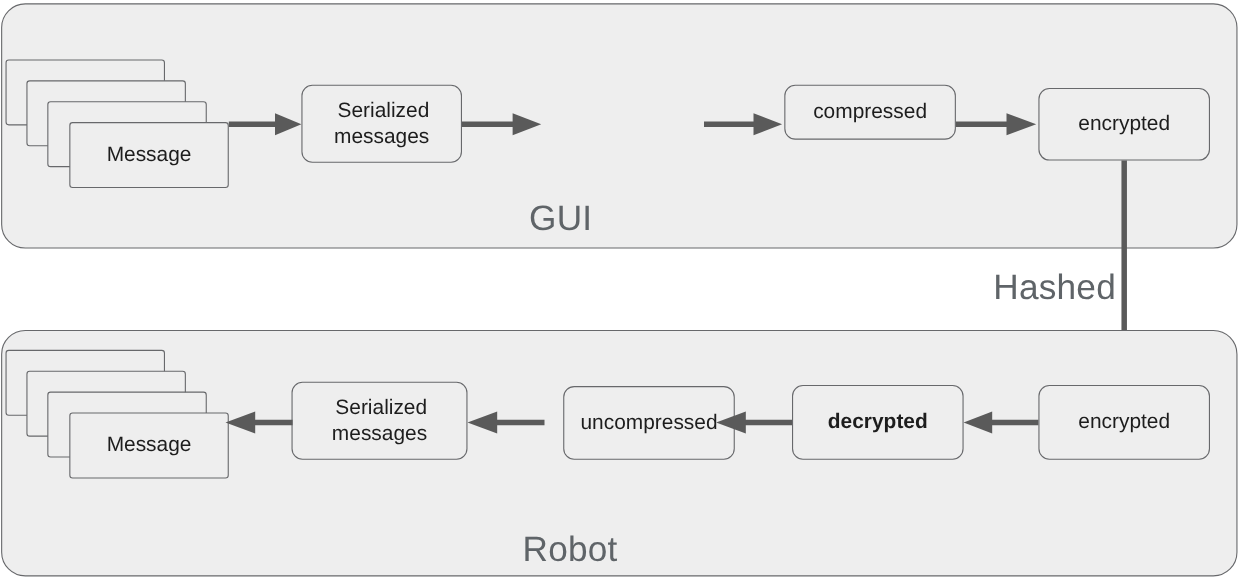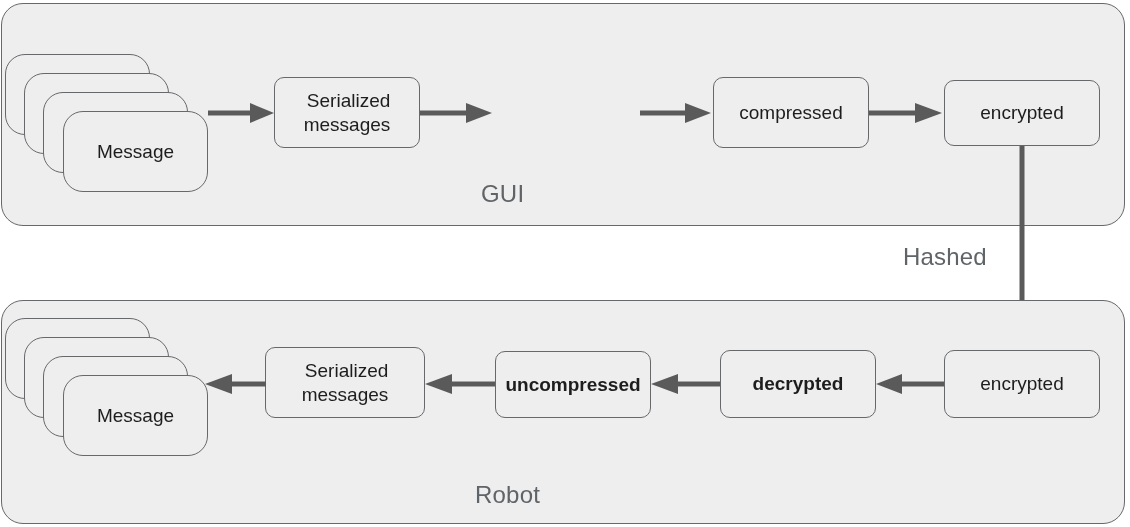--- a/index.html
+++ b/index.html
@@ -18,21 +18,21 @@
   
   .zone {
     position: absolute;
     background: #eeeeee;
     border: 1px solid #67686b;
     border-radius: 22px;
     box-sizing: border-box;
   }
   .zone-label {
     position: absolute;
-    font-size: 24px;
+    font-size: 32px;
     color: #5f6468;
     letter-spacing: 0.2px;
     white-space: nowrap;
   }
   
   .node {
     position: absolute;
     background: #eeeeee;
     border: 1px solid #67686b;
     border-radius: 10px;
@@ -47,24 +47,24 @@
     padding: 2px 6px;
   }
   .node.two-line {
     line-height: 1.25;
     text-align: right;
   }
   
   .card {
     position: absolute;
     width: 145px;
-    height: 81px;
+    height: 60px;
     background: #eeeeee;
     border: 1px solid #67686b;
-    border-radius: 20px;
+    border-radius: 3px;
     box-sizing: border-box;
   }
   .card.front {
     display: flex;
     align-items: center;
     justify-content: center;
     font-size: 19px;
     color: #1d1d1d;
   }
   
@@ -89,21 +89,21 @@
   <div class="card front" style="left:63px; top:111px;">Message</div>
 
   <div class="node two-line" style="left:274px; top:77px; width:146px; height:71px;">
     <span>
       <span>Serialized</span><br>
       <span>messages</span>
     </span>
   </div>
 
 
-  <div class="node" style="left:713px; top:77px; width:156px; height:71px;">
+  <div class="node" style="left:713px; top:77px; width:156px; height:50px;">
     <span>compressed</span>
   </div>
 
   <div class="node" style="left:944px; top:80px; width:156px; height:66px;">
     <span>encrypted</span>
   </div>
 
   <div class="zone-label" style="left:481px; top:180px;">GUI</div>
 
   <div class="conn" style="left:208px; top:101px;">
@@ -150,21 +150,21 @@
   <div class="card" style="left:43px; top:356px;"></div>
   <div class="card front" style="left:63px; top:375px;">Message</div>
 
   <div class="node two-line" style="left:265px; top:347px; width:160px; height:71px;">
     <span>
       <span>Serialized</span><br>
       <span>messages</span>
     </span>
   </div>
 
-  <div class="node" style="left:495px; top:351px; width:156px; height:67px;font-weight:bold;">
+  <div class="node" style="left:512px; top:351px; width:156px; height:67px;">
     <span>uncompressed</span>
   </div>
 
   <div class="node" style="left:720px; top:350px; width:156px; height:68px;font-weight:bold;">
     <span>decrypted</span>
   </div>
 
   <div class="node" style="left:944px; top:350px; width:156px; height:68px;">
     <span>encrypted</span>
   </div>

